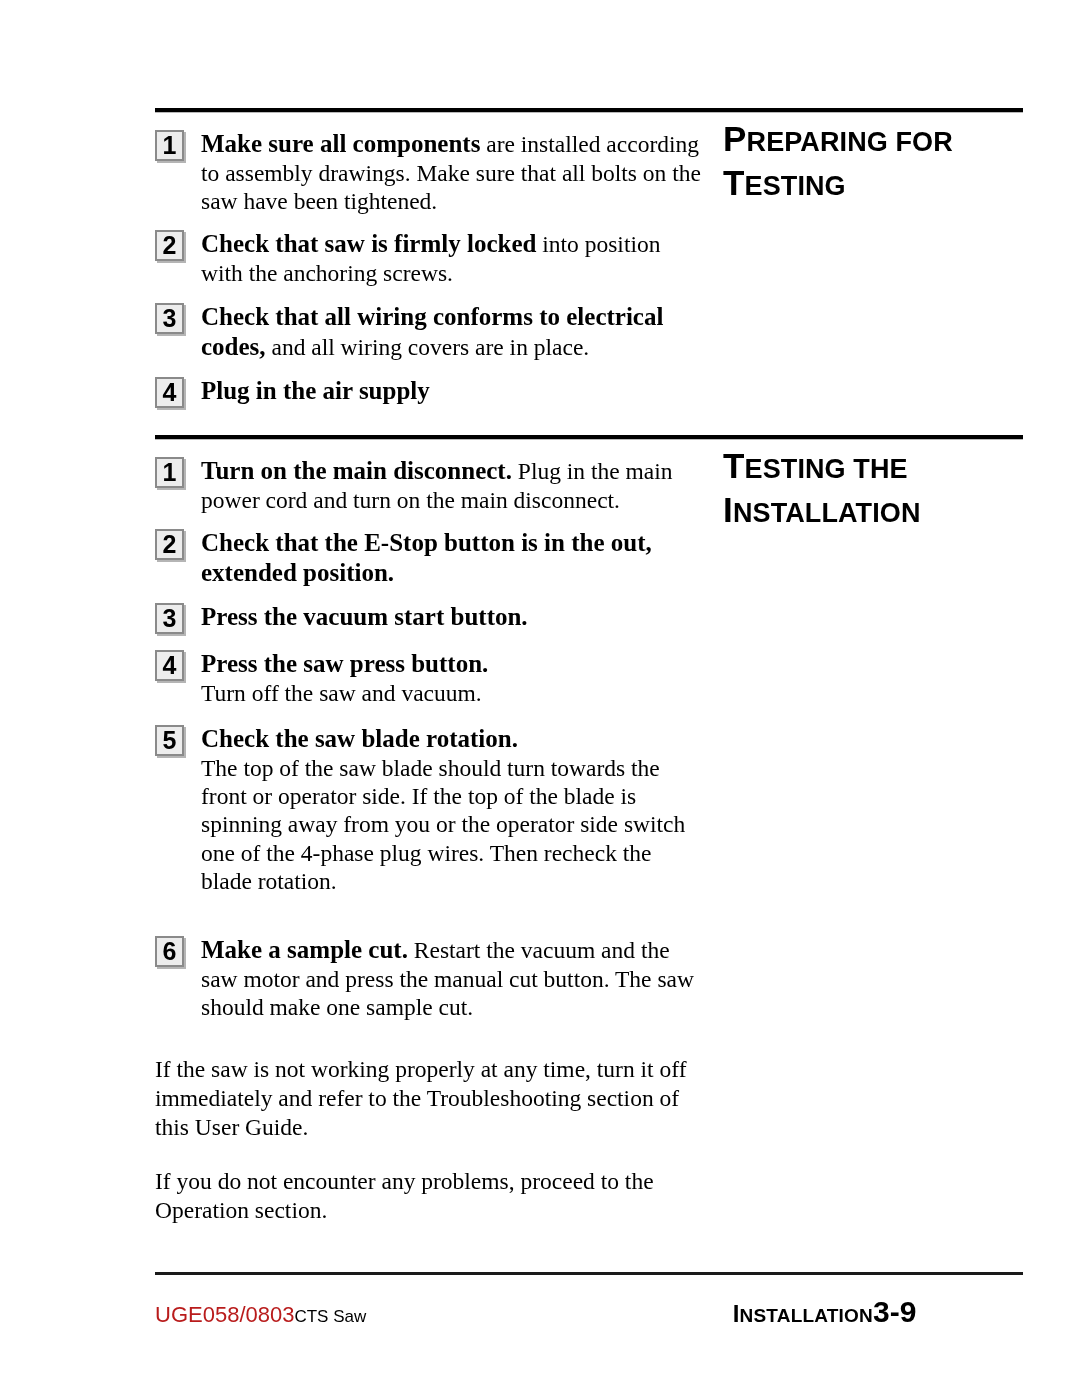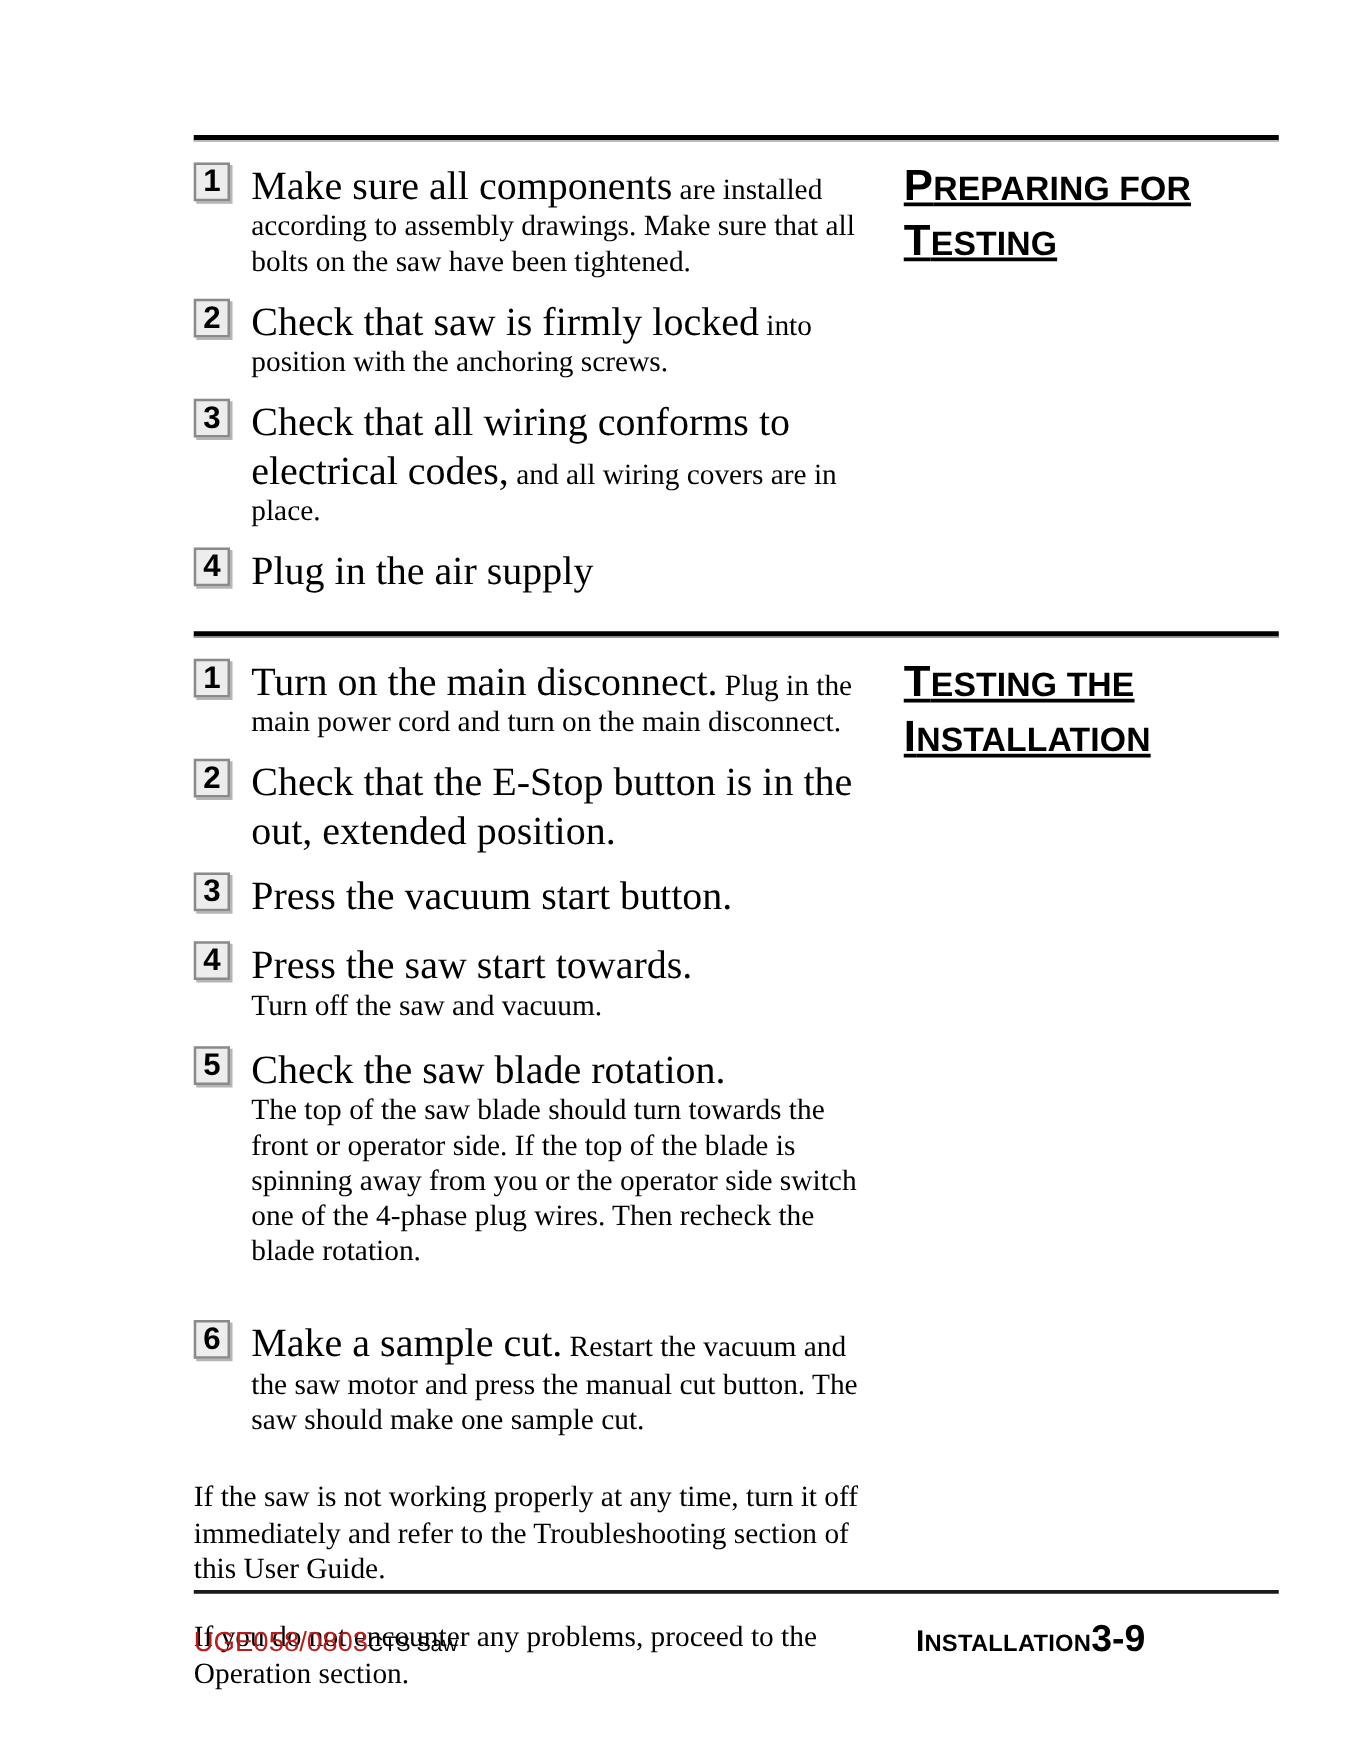--- a/index.html
+++ b/index.html
@@ -43,23 +43,22 @@
     display: flex;
     align-items: flex-start;
   }
   .col-body {
     width: 552px;
     flex: 0 0 552px;
     padding-top: 16px;
   }
   .col-head {
     flex: 1 1 auto;
-    padding-top: 14px;
+    padding-top: 4px;
     padding-left: 16px;
-    text-decoration: underline;
   }
 
   
   .section-heading {
     font-family: "Liberation Sans", "DejaVu Sans", sans-serif;
     font-weight: bold;
     font-size: 35px;
     line-height: 1.27;
     letter-spacing: 0.2px;
     color: #000000;
@@ -98,22 +97,22 @@
     color: #000000;
   }
 
   .step-text {
     font-size: 23.5px;
     line-height: 1.20;
     margin: 0;
     text-align: left;
   }
   .step-text b {
-    font-weight: normal;
-    font-size: 32px;
+    font-weight: bold;
+    font-size: 25px;
   }
 
   
   .para {
     font-size: 23.5px;
     line-height: 1.22;
     margin: 18px 0 26px 0;
     padding-left: 0;
   }
 
@@ -213,21 +212,21 @@
         <p class="step-text"><b>Check that the E-Stop button is in the out, extended position.</b><span></span></p>
       </div>
 
       <div class="step">
         <div class="step-num">3</div>
         <p class="step-text"><b>Press the vacuum start button.</b><br></p>
       </div>
 
       <div class="step">
         <div class="step-num">4</div>
-        <p class="step-text"><b>Press the saw start towards.</b><br><span>Turn off the saw and vacuum.</span></p>
+        <p class="step-text"><b>Press the saw press button.</b><br><span>Turn off the saw and vacuum.</span></p>
       </div>
 
       <div class="step step-gap-lg">
         <div class="step-num">5</div>
         <p class="step-text"><b>Check the saw blade rotation.</b><br><span>The top of the saw blade should turn towards the front or operator side. If the top of the blade is spinning away from you or the operator side switch one of the 4-phase plug wires. Then recheck the blade rotation.</span></p>
       </div>
 
       <div class="step" style="margin-bottom:34px">
         <div class="step-num">6</div>
         <p class="step-text"><b>Make a sample cut.</b><span> Restart the vacuum and the saw motor and press the manual cut button. The saw should make one sample cut.</span></p>

